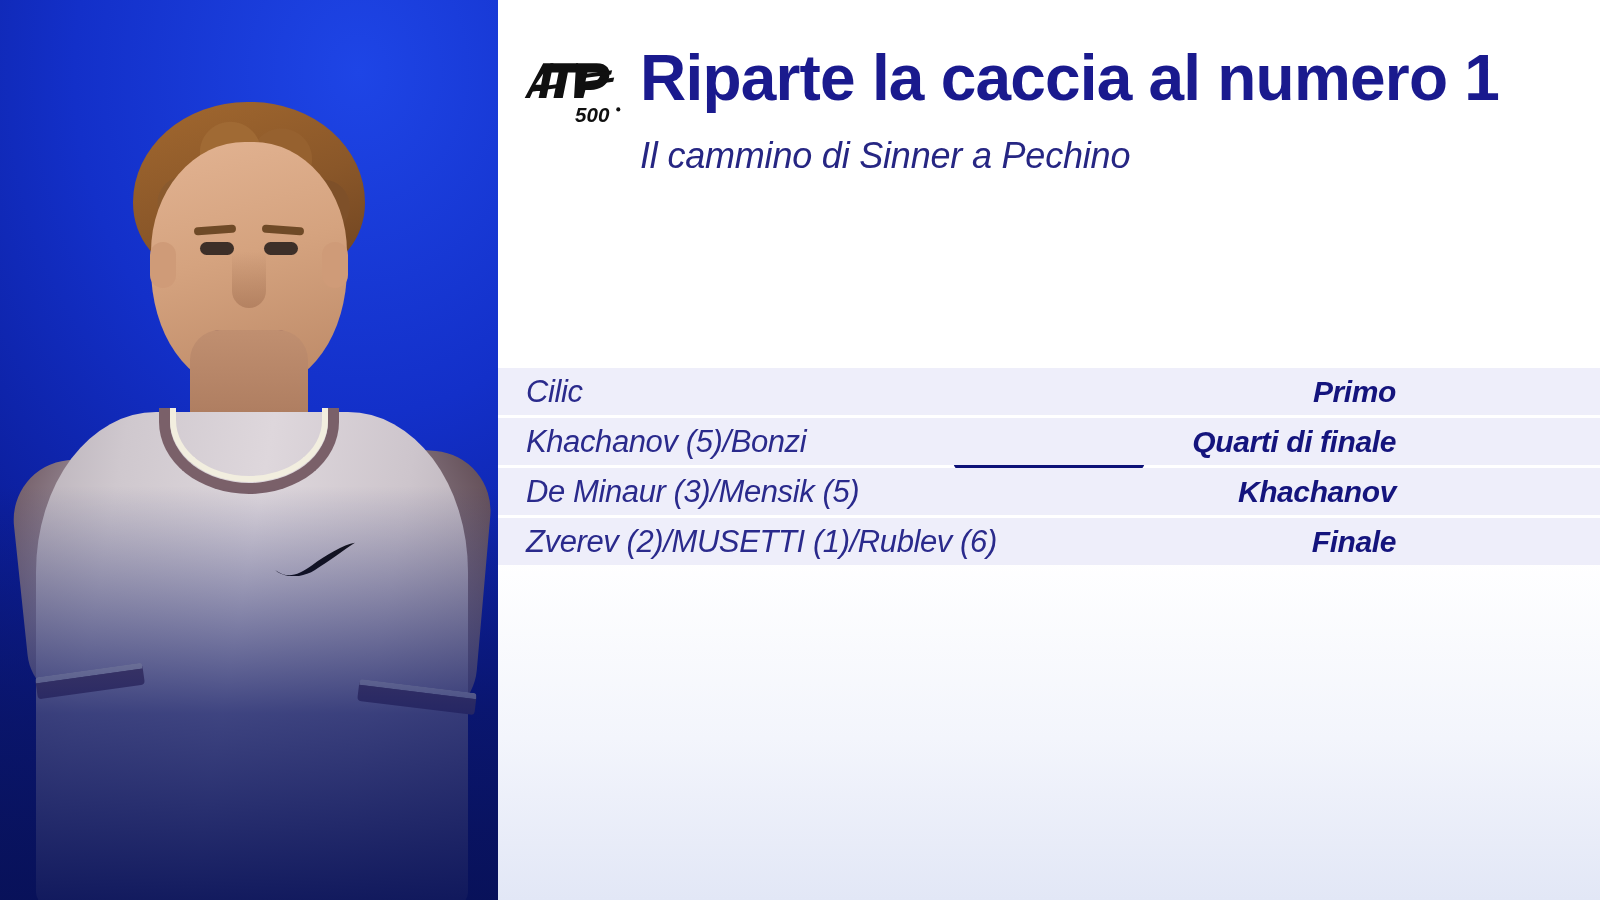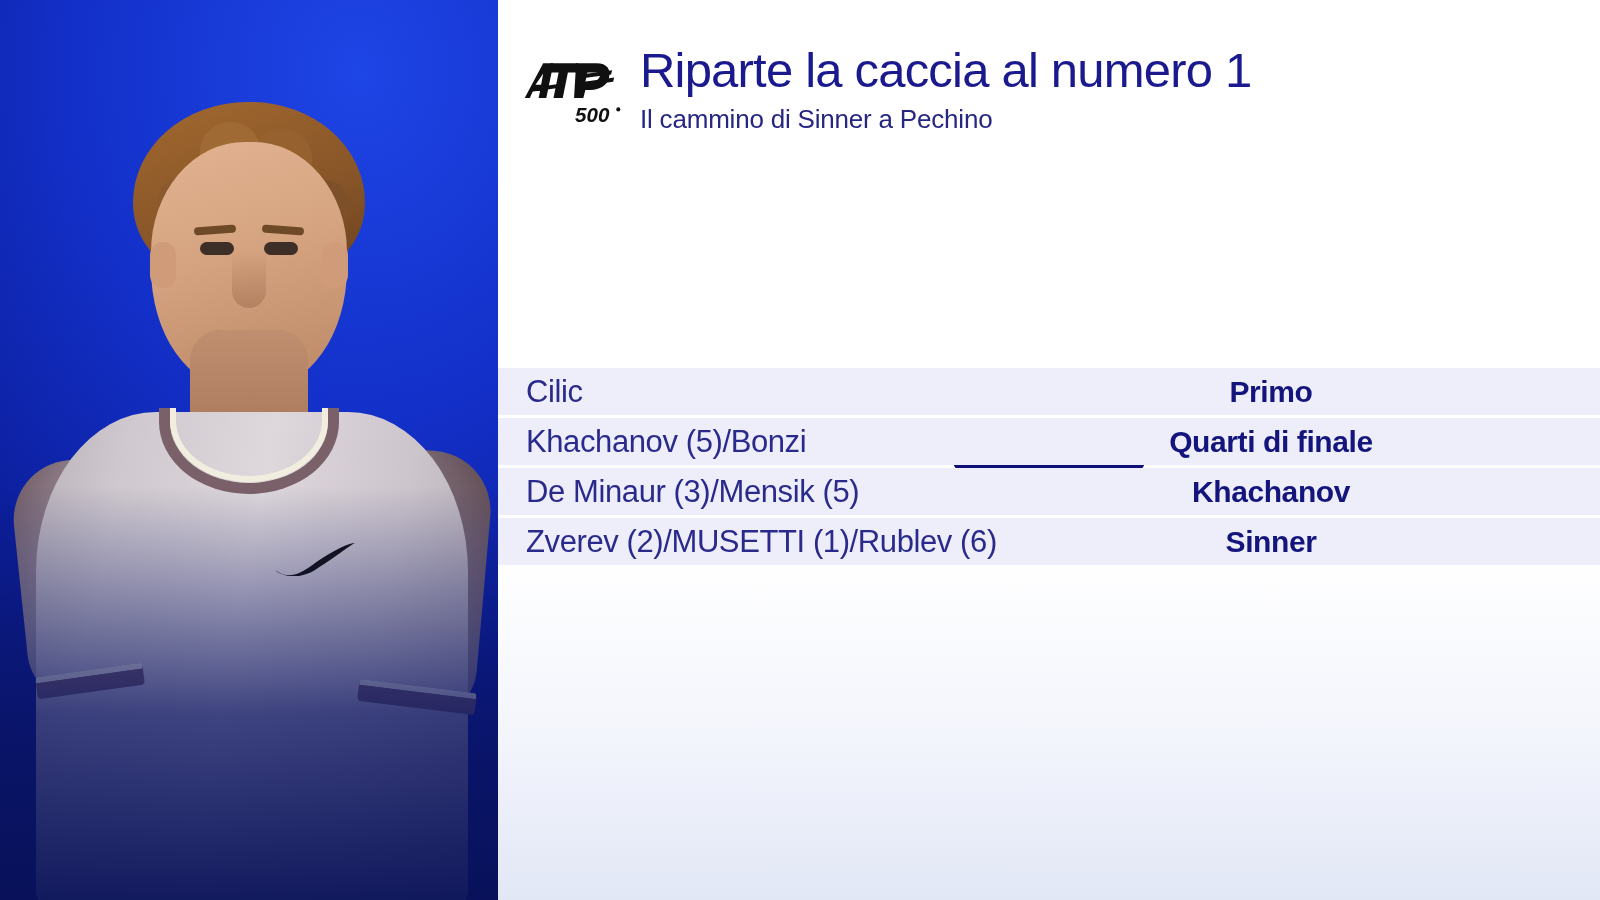--- a/index.html
+++ b/index.html
@@ -230,49 +230,51 @@
     width: 104px;
     height: 72px;
     flex: 0 0 auto;
     margin-top: 12px;
   }
   .title-wrap {
     margin-left: 16px;
     padding-top: 0px;
   }
   .main-title {
-    font-size: 49px;
-    font-weight: normal;
+    font-size: 64px;
+    font-weight: bold;
     color: #1a1a8e;
     letter-spacing: -0.8px;
     line-height: 1.02;
     white-space: nowrap;
   }
   .sub-title {
-    margin-top: 8px;
-    font-size: 26px;
+    margin-top: 24px;
+    font-size: 36px;
     font-weight: normal;
     color: #262683;
     letter-spacing: -0.2px;
     white-space: nowrap;
+    font-style: italic;
   }
 
   
   .table {
     position: absolute;
     left: 0;
     top: 315px;
     width: 1102px;
   }
   .trow {
     position: relative;
     height: 47px;
     display: flex;
     align-items: center;
     margin-bottom: 3px;
+    font-style: italic;
   }
   .trow.head {
     background: #0d1177;
     height: 50px;
     margin-bottom: 3px;
   }
   .trow.body {
     background: #eeeefa;
   }
   .cell-opponent {
@@ -303,21 +305,21 @@
     left: 648px;
     text-align: left;
   }
   .trow.head .cell-round {
     color: #ffffff;
   }
 
   .round-inner {
     display: inline-block;
     width: 250px;
-    text-align: center;
+    text-align: right;
   }
 </style>
 </head>
 <body>
 
 <div id="root">
 
   <div class="photo-panel">
     <div class="player">
       <div class="hair"></div>
@@ -399,19 +401,19 @@
       <div class="trow body">
         <div class="cell-opponent">De Minaur (3)/Mensik (5)</div>
         <div class="cell-round">
           <span class="round-inner">Khachanov</span>
         </div>
       </div>
 
       <div class="trow body">
         <div class="cell-opponent">Zverev (2)/MUSETTI (1)/Rublev (6)</div>
         <div class="cell-round">
-          <span class="round-inner">Sinner</span>
+          <span class="round-inner">Finale</span>
         </div>
       </div>
 
     </div>
   </div>
 </div>
 
 </body></html>

